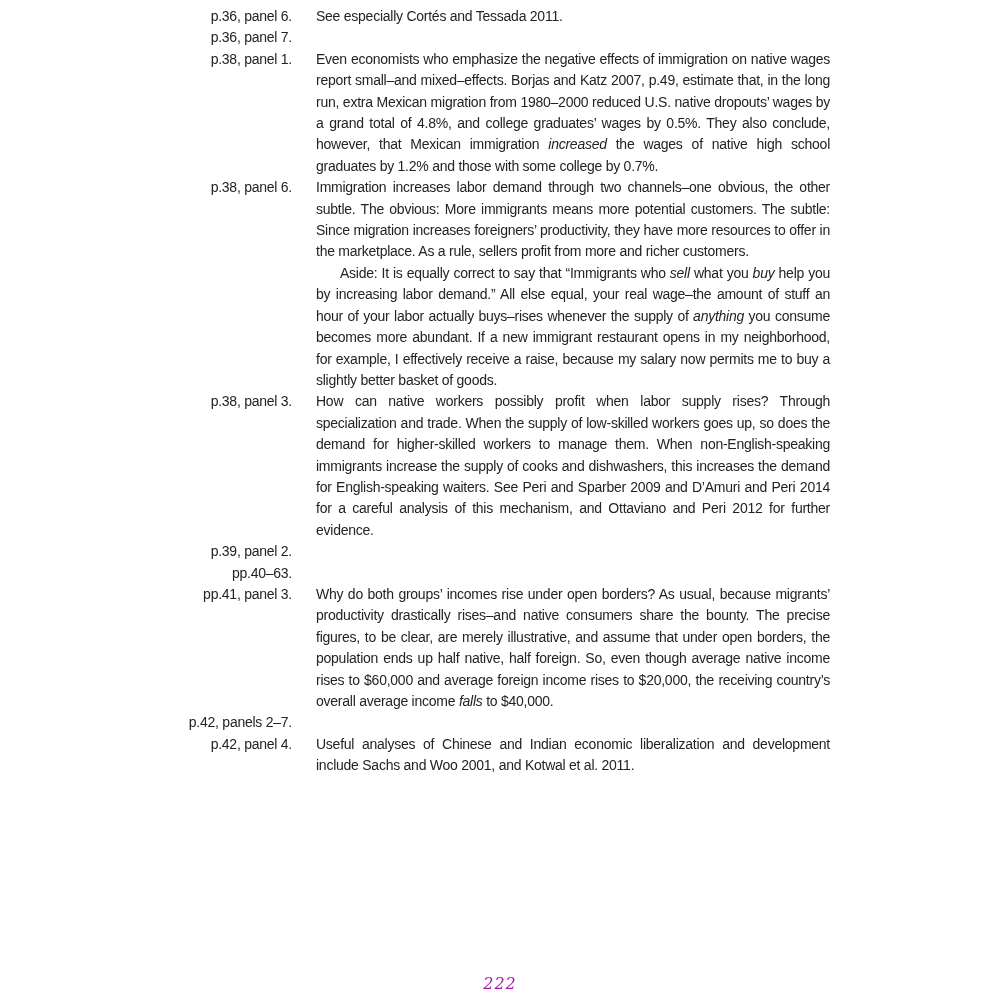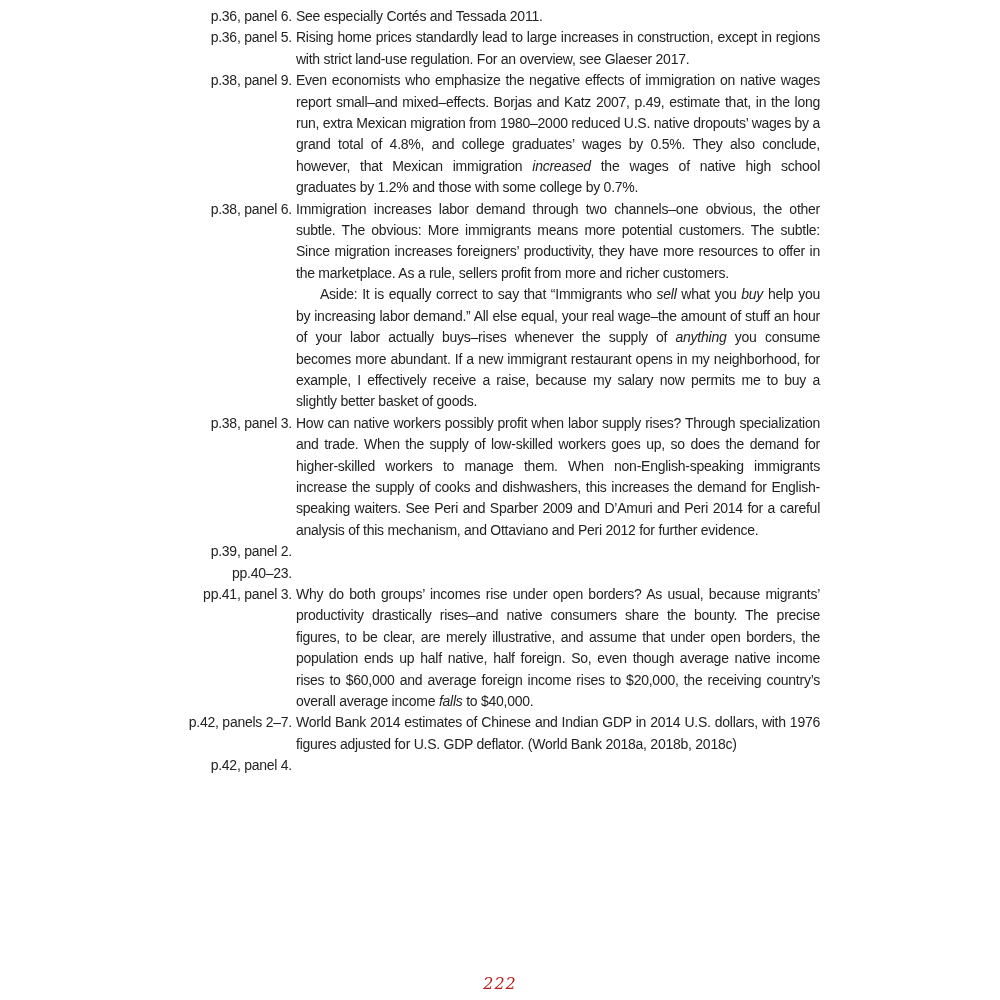--- a/index.html
+++ b/index.html
@@ -24,63 +24,60 @@
   .note-label {
     flex: none;
     width: 142px;
     text-align: right;
     white-space: nowrap;
     font-size: 14px;
     line-height: 21.4px;
     letter-spacing: -0.25px;
   }
   .note-body {
-    margin-left: 4px;
+    margin-left: 24px;
     width: 524px;
     font-size: 14px;
     line-height: 21.4px;
     letter-spacing: -0.25px;
     text-align: justify;
   }
   .note-body p { margin: 0; padding: 0; }
   .note-body p + p { text-indent: 24px; }
   .it { font-style: italic; }
   .folio {
     position: absolute;
     top: 974px; left: 0;
     width: 100%;
     text-align: center;
   }
   .folio span {
     font-family: "DejaVu Serif", serif;
     font-style: italic;
     font-size: 16px;
-    color: #b91c1c;
+    color: #a21caf;
     letter-spacing: 1px;
   }
 </style>
 </head>
 <body>
 
 <div class="page">
   <main class="notes">
       <div class="note-row">
         <div class="note-label">p.36, panel 6.</div>
         <div class="note-body">
           <p class="note-par"><span>See especially Cortés and Tessada 2011.</span></p>
         </div>
       </div>
       <div class="note-row">
-        <div class="note-label">p.36, panel 5.</div>
-        <div class="note-body">
-          <p class="note-par"><span>Rising home prices standardly lead to large increases in construction, except in regions with strict land-use regulation. For an overview, see Glaeser 2017.</span></p>
-        </div>
+        <div class="note-label">p.36, panel 7.</div>
       </div>
       <div class="note-row">
-        <div class="note-label">p.38, panel 9.</div>
+        <div class="note-label">p.38, panel 1.</div>
         <div class="note-body">
           <p class="note-par"><span>Even economists who emphasize the negative effects of immigration on native wages report small–and mixed–effects. Borjas and Katz 2007, p.49, estimate that, in the long run, extra Mexican migration from 1980–2000 reduced U.S. native dropouts’ wages by a grand total of 4.8%, and college graduates’ wages by 0.5%. They also conclude, however, that Mexican immigration </span><span class="it">increased</span><span> the wages of native high school graduates by 1.2% and those with some college by 0.7%.</span></p>
         </div>
       </div>
       <div class="note-row">
         <div class="note-label">p.38, panel 6.</div>
         <div class="note-body">
           <p class="note-par"><span>Immigration increases labor demand through two channels–one obvious, the other subtle. The obvious: More immigrants means more potential customers. The subtle: Since migration increases foreigners’ productivity, they have more resources to offer in the marketplace. As a rule, sellers profit from more and richer customers.</span></p>
           <p class="note-par"><span>Aside: It is equally correct to say that “Immigrants who </span><span class="it">sell</span><span> what you </span><span class="it">buy</span><span> help you by increasing labor demand.” All else equal, your real wage–the amount of stuff an hour of your labor actually buys–rises whenever the supply of </span><span class="it">anything</span><span> you consume becomes more abundant. If a new immigrant restaurant opens in my neighborhood, for example, I effectively receive a raise, because my salary now permits me to buy a slightly better basket of goods.</span></p>
         </div>
@@ -88,34 +85,34 @@
       <div class="note-row">
         <div class="note-label">p.38, panel 3.</div>
         <div class="note-body">
           <p class="note-par"><span>How can native workers possibly profit when labor supply rises? Through specialization and trade. When the supply of low-skilled workers goes up, so does the demand for higher-skilled workers to manage them. When non-English-speaking immigrants increase the supply of cooks and dishwashers, this increases the demand for English-speaking waiters. See Peri and Sparber 2009 and D’Amuri and Peri 2014 for a careful analysis of this mechanism, and Ottaviano and Peri 2012 for further evidence.</span></p>
         </div>
       </div>
       <div class="note-row">
         <div class="note-label">p.39, panel 2.</div>
       </div>
       <div class="note-row">
-        <div class="note-label">pp.40–23.</div>
+        <div class="note-label">pp.40–63.</div>
       </div>
       <div class="note-row">
         <div class="note-label">pp.41, panel 3.</div>
         <div class="note-body">
           <p class="note-par"><span>Why do both groups’ incomes rise under open borders? As usual, because migrants’ productivity drastically rises–and native consumers share the bounty. The precise figures, to be clear, are merely illustrative, and assume that under open borders, the population ends up half native, half foreign. So, even though average native income rises to $60,000 and average foreign income rises to $20,000, the receiving country’s overall average income </span><span class="it">falls</span><span> to $40,000.</span></p>
         </div>
       </div>
       <div class="note-row">
         <div class="note-label">p.42, panels 2–7.</div>
-        <div class="note-body">
-          <p class="note-par"><span>World Bank 2014 estimates of Chinese and Indian GDP in 2014 U.S. dollars, with 1976 figures adjusted for U.S. GDP deflator. (World Bank 2018a, 2018b, 2018c)</span></p>
-        </div>
       </div>
       <div class="note-row">
         <div class="note-label">p.42, panel 4.</div>
+        <div class="note-body">
+          <p class="note-par"><span>Useful analyses of Chinese and Indian economic liberalization and development include Sachs and Woo 2001, and Kotwal et al. 2011.</span></p>
+        </div>
       </div>
     </main>
   <footer class="folio">
     <span>222</span>
   </footer>
 </div>
 
 </body></html>

